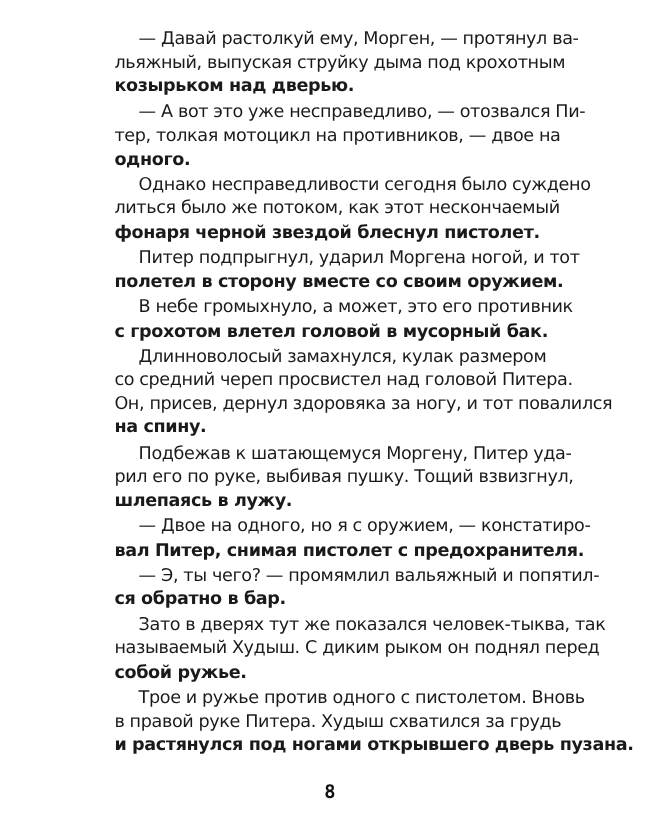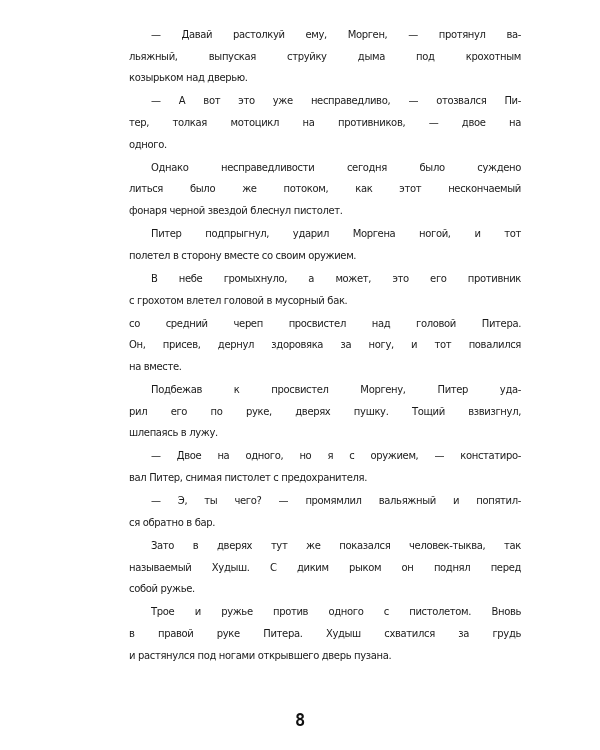--- a/index.html
+++ b/index.html
@@ -1,28 +1,28 @@
 <!DOCTYPE html>
 <html><head>
 <meta charset="utf-8">
 <style>
   html, body { margin: 0; padding: 0; background: #ffffff; }
   body { width: 600px; height: 750px; position: relative; overflow: hidden; }
   .page {
-    position: absolute; left: 129px; top: 24px; width: 392px;
+    position: absolute; left: 104px; top: 24px; width: 392px;
     font-family: "DejaVu Sans", sans-serif;
-    font-size: 10px; color: #1a1a1a; letter-spacing: -0.35px;
+    font-size: 16px; color: #1a1a1a; letter-spacing: -0.35px;
   }
   .para { margin: 0 0 1.6px 0; }
   .line {
     display: block; height: 21.6px; line-height: 21.6px;
     text-align: justify; text-align-last: justify; white-space: nowrap;
   }
   .line.first { text-indent: 22px; }
-  .line.last { text-align-last: left; }
+  .line.last { text-align-last: left; font-weight: bold; }
   .pagenum {
     position: absolute; left: 0; width: 600px; top: 710px;
     text-align: center; font-family: "DejaVu Sans Mono", monospace;
     font-weight: bold; font-size: 17px; color: #111;
   }
 </style>
 </head>
 <body>
 
 <div class="page" id="page-body">
@@ -43,27 +43,28 @@
     </div>
     <div class="para">
       <span class="line first">Питер подпрыгнул, ударил Моргена ногой, и тот</span>
       <span class="line last">полетел в сторону вместе со своим оружием.</span>
     </div>
     <div class="para">
       <span class="line first">В небе громыхнуло, а может, это его противник</span>
       <span class="line last">с грохотом влетел головой в мусорный бак.</span>
     </div>
     <div class="para">
+      <span class="line first">Длинноволосый замахнулся, кулак размером</span>
       <span class="line">со средний череп просвистел над головой Питера.</span>
       <span class="line">Он, присев, дернул здоровяка за ногу, и тот повалился</span>
-      <span class="line last">на вместе.</span>
+      <span class="line last">на спину.</span>
     </div>
     <div class="para">
-      <span class="line first">Подбежав к просвистел Моргену, Питер уда-</span>
-      <span class="line">рил его по руке, дверях пушку. Тощий взвизгнул,</span>
+      <span class="line first">Подбежав к шатающемуся Моргену, Питер уда-</span>
+      <span class="line">рил его по руке, выбивая пушку. Тощий взвизгнул,</span>
       <span class="line last">шлепаясь в лужу.</span>
     </div>
     <div class="para">
       <span class="line first">— Двое на одного, но я с оружием, — констатиро-</span>
       <span class="line last">вал Питер, снимая пистолет с предохранителя.</span>
     </div>
     <div class="para">
       <span class="line first">— Э, ты чего? — промямлил вальяжный и попятил-</span>
       <span class="line last">ся обратно в бар.</span>
     </div>

